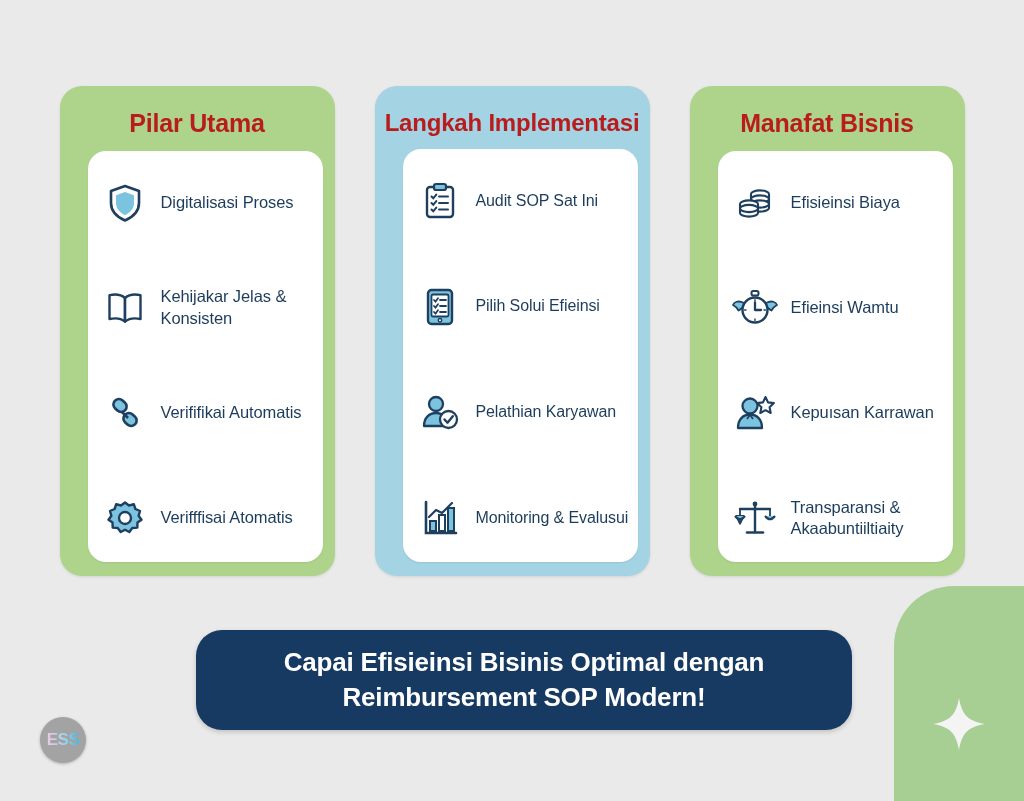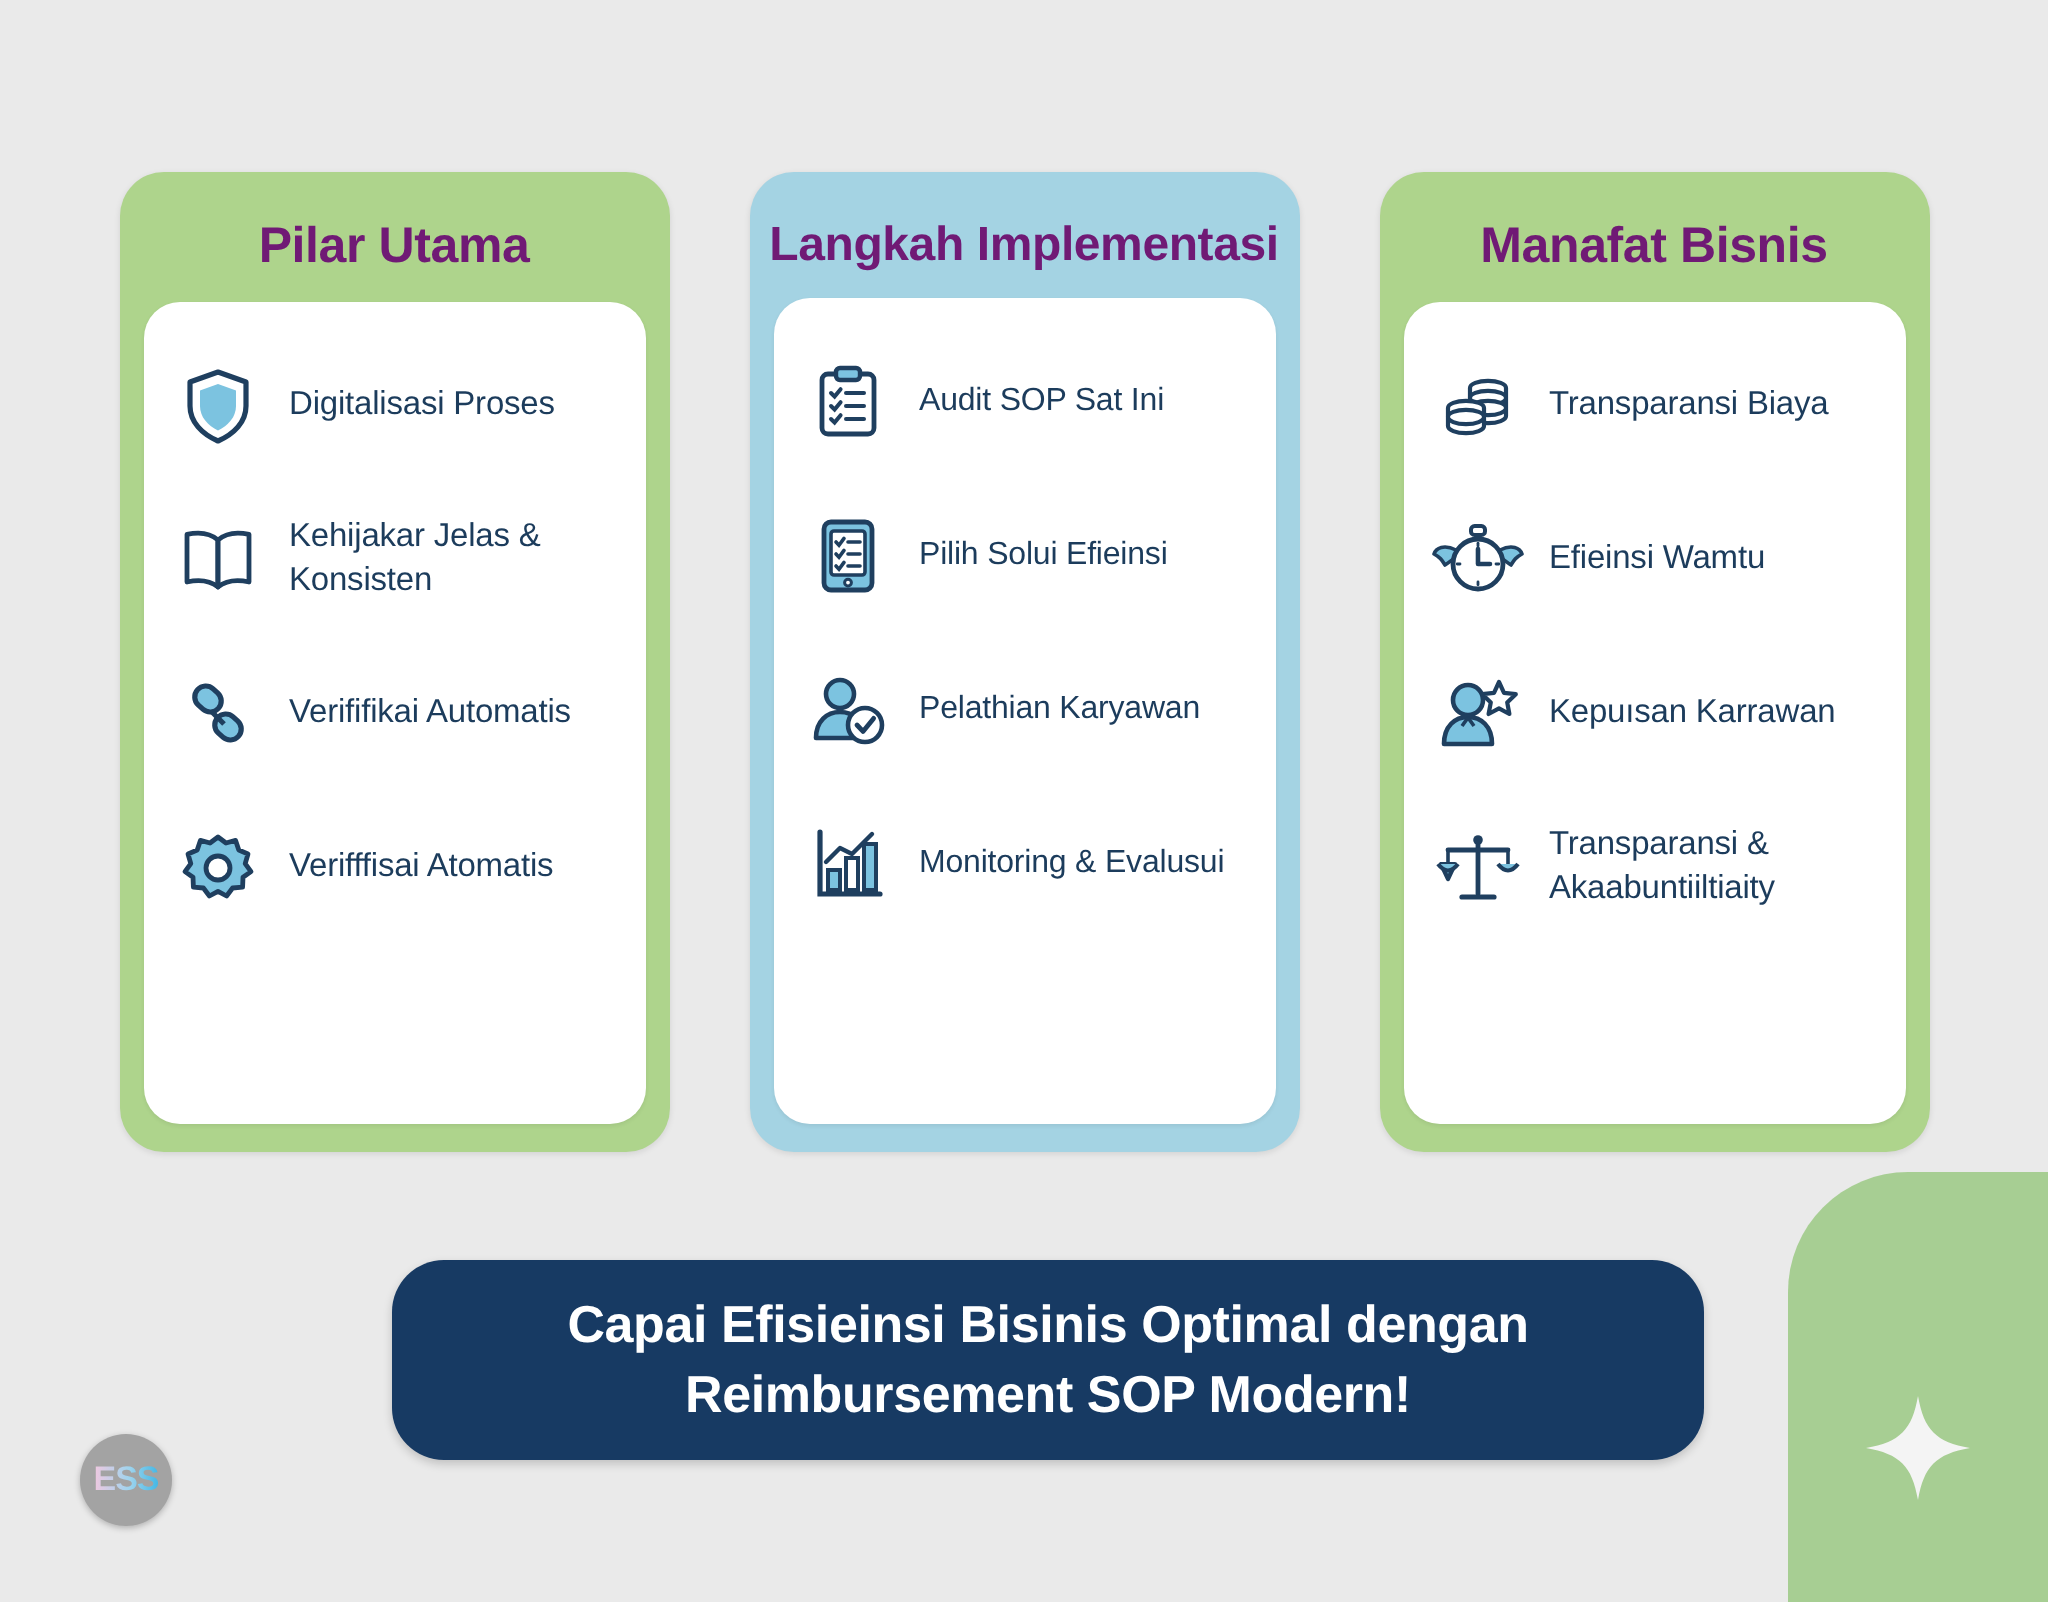--- a/index.html
+++ b/index.html
@@ -51,39 +51,39 @@
     display: flex;
     flex-direction: column;
     align-items: stretch;
     box-shadow: 0 1px 3px rgba(0,0,0,0.10);
     position: relative;
   }
   .column.green { background: #aed48c; }
   .column.blue  { background: #a4d3e3; }
 
   .column-header {
-    color: #701a75;
+    color: #b91c1c;
     font-size: 25px;
     font-weight: bold;
     text-align: center;
     line-height: 1.18;
     padding: 23px 10px 0 10px;
     letter-spacing: -0.2px;
   }
   .column.two .column-header { font-size: 24px; }
 
   .column-body {
     background: #ffffff;
     border-radius: 18px;
-    margin: 12px 12px 14px 12px;
+    margin: 12px 12px 14px 28px;
     flex: 1;
     padding: 26px 4px 18px 14px;
     display: flex;
     flex-direction: column;
-    justify-content: flex-start;
+    justify-content: space-between;
     gap: 25px;
     box-shadow: 0 1px 2px rgba(0,0,0,0.07);
   }
 
   .item {
     display: flex;
     align-items: center;
     gap: 13px;
     min-height: 52px;
   }
@@ -294,21 +294,21 @@
               <ellipse cx="26" cy="12" rx="9" ry="3.6"></ellipse>
               <path d="M17 12 V26 A9 3.6 0 0 0 35 26 V12"></path>
               <ellipse cx="26" cy="17" rx="9" ry="3.6"></ellipse>
               <ellipse cx="26" cy="22" rx="9" ry="3.6"></ellipse>
               <ellipse cx="15" cy="22" rx="9" ry="3.6"></ellipse>
               <path d="M6 22 V31 A9 3.6 0 0 0 24 31 V22"></path>
               <ellipse cx="15" cy="26.5" rx="9" ry="3.6"></ellipse>
             </g>
           </svg>
         </span>
-        <span class="item-label">Transparansi Biaya</span>
+        <span class="item-label">Efisieinsi Biaya</span>
       </div>
 
       <div class="item">
         <span class="item-icon">
           <svg width="46" height="42" viewBox="0 0 46 42">
             <path d="M12 16 C6 13 2 15 1 18 C4 19.5 5 21 6.5 23.5 C9 22 11 20 13 19 Z" fill="#7cc3e0" stroke="#1f3f5f" stroke-width="1.8" stroke-linejoin="round"></path>
             <path d="M34 16 C40 13 44 15 45 18 C42 19.5 41 21 39.5 23.5 C37 22 35 20 33 19 Z" fill="#7cc3e0" stroke="#1f3f5f" stroke-width="1.8" stroke-linejoin="round"></path>
             <rect x="19.5" y="4" width="7" height="4.5" rx="1.8" fill="#ffffff" stroke="#1f3f5f" stroke-width="2"></rect>
             <circle cx="23" cy="23" r="12.5" fill="#ffffff" stroke="#1f3f5f" stroke-width="2.4"></circle>
             <polyline points="23,15.5 23,23 29,23" fill="none" stroke="#1f3f5f" stroke-width="2.3" stroke-linecap="round" stroke-linejoin="round"></polyline>

